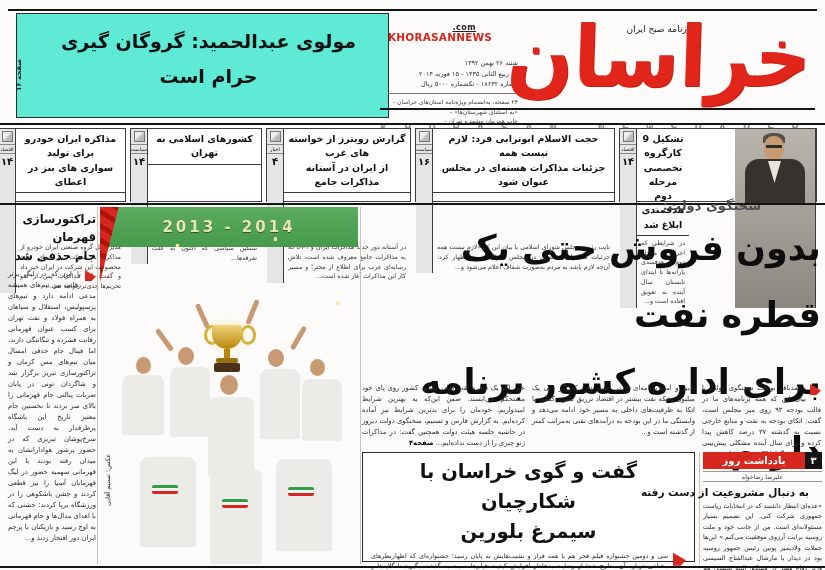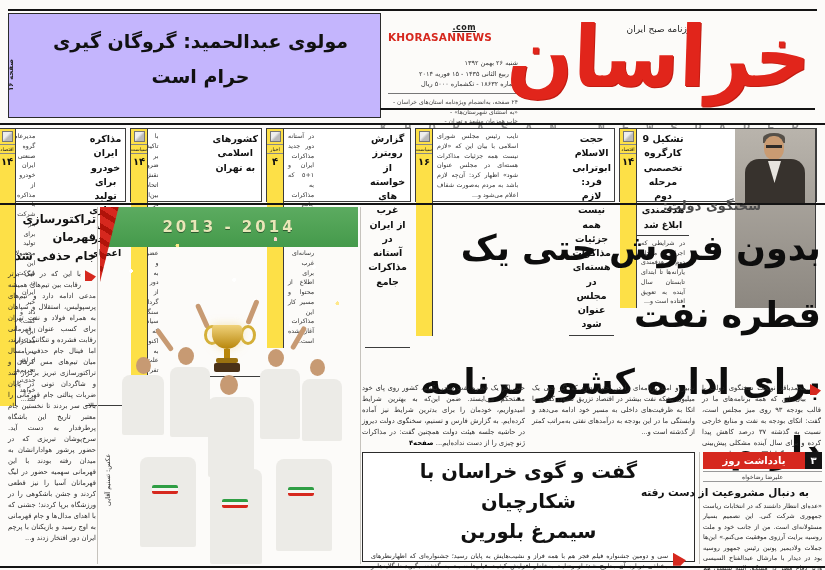--- a/index.html
+++ b/index.html
@@ -1,44 +1,44 @@
 <!DOCTYPE html>
 <html lang="fa"><head>
 <meta charset="utf-8">
 <style>
   html,body{margin:0;padding:0;background:#e9e7e2;}
   .page{position:relative;width:825px;height:570px;background:#fcfbf9;overflow:hidden;
         font-family:"DejaVu Sans",sans-serif;color:#1a1a1a;}
   .rule{position:absolute;background:#141414;}
   
-  .lead-box{position:absolute;left:8px;top:13px;width:371px;height:103px;border:1px solid #2b2b2b;background:#c4b5fd;}
+  .lead-box{position:absolute;left:16px;top:13px;width:371px;height:103px;border:1px solid #2b2b2b;background:#5eead4;}
   .lead-title{direction:rtl;text-align:center;font-weight:bold;font-size:19px;line-height:1.85;padding:10px 14px 0 26px;color:#111;}
   .vpage{position:absolute;left:-14px;bottom:38px;transform:rotate(-90deg);font-size:7px;font-weight:bold;color:#222;letter-spacing:1px;}
   .url-block{position:absolute;left:388px;top:24px;width:88px;text-align:right;line-height:1;}
   .url-com{display:block;font-size:8px;font-weight:bold;color:#222;letter-spacing:.5px;text-decoration:underline;}
   .url-main{display:block;font-size:10.5px;font-weight:bold;color:#d6281e;letter-spacing:.2px;}
   .dateblock{position:absolute;left:388px;top:58px;width:130px;direction:rtl;text-align:right;
              font-size:6.5px;line-height:1.65;color:#333;}
   .dateblock .sep{border-top:1px solid #777;margin:3px 0;}
   .noteline{font-size:6px;color:#444;line-height:1.6;}
   .tagline{position:absolute;left:596px;top:24px;width:130px;text-align:center;font-size:9px;color:#222;direction:rtl;}
   .logo{position:absolute;right:14px;top:18px;width:300px;text-align:center;
         font-size:78px;font-weight:bold;color:#e1251b;direction:rtl;line-height:1;
         transform:scaleY(1.08) skewX(-2deg);text-shadow:1px 1px 0 #c21c12;}
   .letterband{position:absolute;left:380px;right:10px;top:108px;border-top:2px solid #141414;
               padding-top:12px;font-size:12px;font-weight:bold;color:#949494;
               letter-spacing:17px;white-space:nowrap;overflow:hidden;font-family:Liberation Mono, monospace;}
   
   .boxrow{position:absolute;left:8px;right:8px;top:128px;height:74px;display:flex;direction:rtl;gap:4px;}
   .nbox{border:1px solid #3c3c3c;background:#fff;display:grid;grid-template-columns:1fr 17px;direction:rtl;}
-  .nbox-main{display:flex;flex-direction:row;min-width:0;gap:47px;}
+  .nbox-main{display:flex;flex-direction:column;min-width:0;gap:47px;}
   .nbox-title{font-size:9.5px;font-weight:bold;text-align:center;line-height:1.5;
               border-bottom:1px solid #3c3c3c;padding:3px 3px;color:#111;}
   .nbox-body{font-size:6.3px;line-height:1.55;text-align:justify;color:#333;padding:2px 4px;margin:0;overflow:hidden;}
-  .strip{border-right:1px solid #3c3c3c;display:flex;flex-direction:column;align-items:center;padding:2px 0;gap:2px;background:#fde047;}
+  .strip{border-right:1px solid #3c3c3c;display:flex;flex-direction:column;align-items:center;padding:2px 0;gap:2px;background:#e5e5e5;}
   .strip-sq{width:9px;height:9px;border:1px solid #777;background:linear-gradient(135deg,#eee 40%,#bbb 60%);}
   .strip-label{font-size:5px;color:#222;border-top:1px solid #888;border-bottom:1px solid #888;padding:1px 0;width:100%;text-align:center;}
   .strip-num{font-size:10px;font-weight:bold;color:#111;}
   .minifig{width:80px;background:linear-gradient(180deg,#b9b4ac,#8c8780);position:relative;border-right:1px solid #3c3c3c;overflow:hidden;}
   .mf-head{position:absolute;left:29px;top:7px;width:20px;height:24px;border-radius:45%;background:#c99b72;}
   .mf-hair{position:absolute;left:28px;top:4px;width:22px;height:10px;border-radius:50% 50% 0 0;background:#555049;}
   .mf-glass{position:absolute;left:31px;top:16px;width:16px;height:3px;background:#2e2b28;}
   .mf-suit{position:absolute;left:10px;top:30px;width:60px;height:44px;border-radius:14px 14px 0 0;background:#37322d;}
   .mf-shirt{position:absolute;left:33px;top:32px;width:13px;height:22px;background:#e7e4de;clip-path:polygon(0 0,100% 0,50% 100%);}
   

